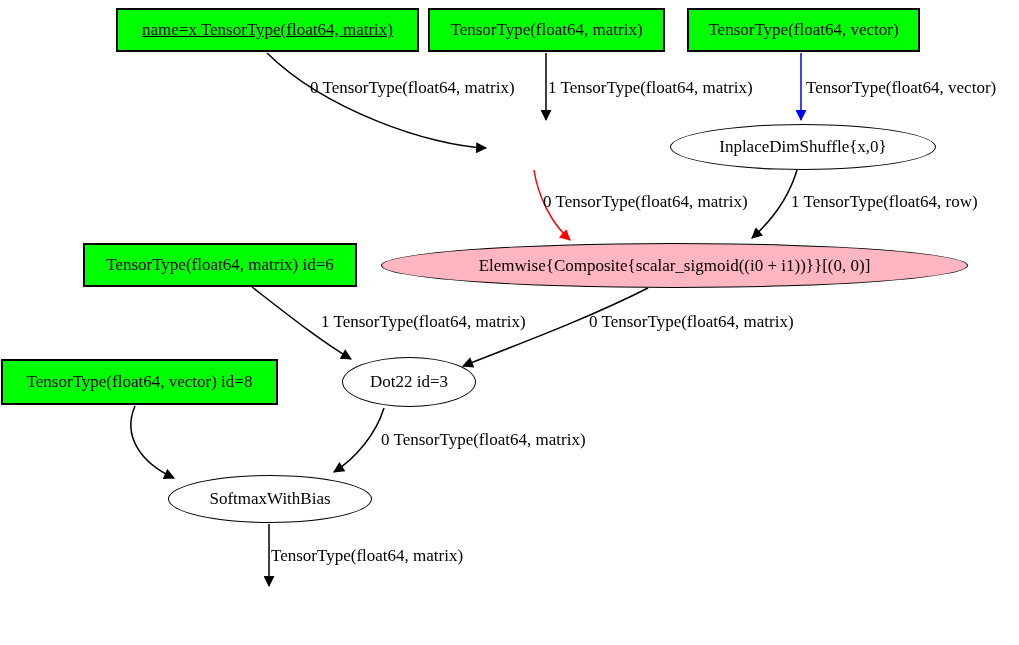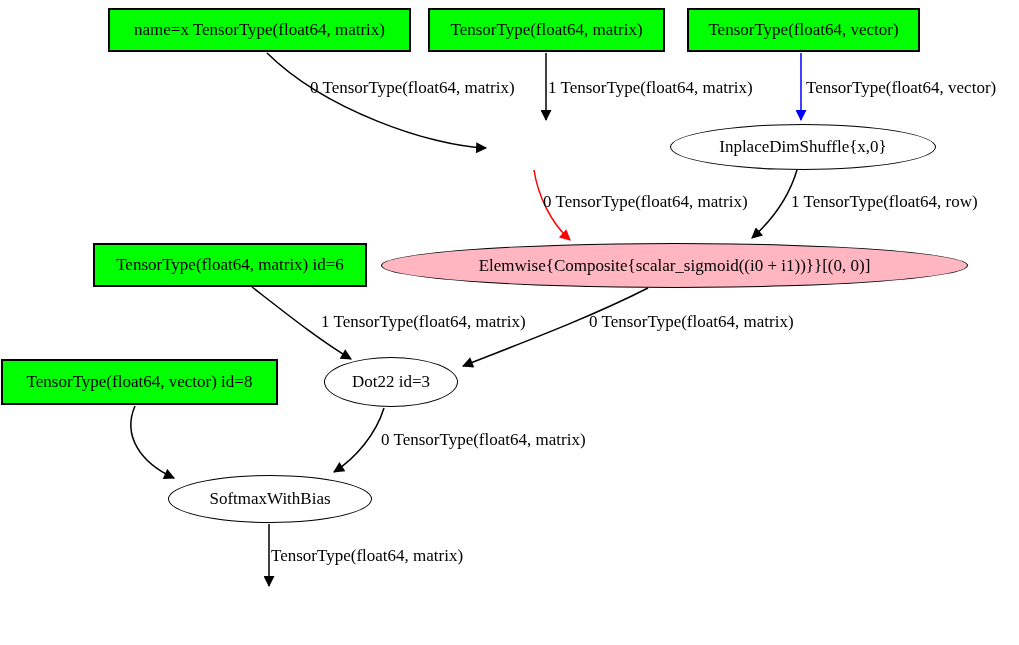--- a/index.html
+++ b/index.html
@@ -54,30 +54,30 @@
     <path d="M 801 53 L 801 120" fill="none" stroke-width="1.5" marker-end="url(#arrow-blue)" stroke="#0000ff"></path>
     <path d="M 534 170 C 538 196, 551 223, 570 240" fill="none" stroke-width="1.5" marker-end="url(#arrow-red)" stroke="#ff0000"></path>
     <path d="M 797 170 C 788 200, 770 222, 752 238" fill="none" stroke-width="1.5" marker-end="url(#arrow-black)" stroke="#000000"></path>
     <path d="M 252 287 C 288 315, 322 342, 351 359" fill="none" stroke-width="1.5" marker-end="url(#arrow-black)" stroke="#000000"></path>
     <path d="M 648 288 C 585 320, 508 348, 463 366" fill="none" stroke-width="1.5" marker-end="url(#arrow-black)" stroke="#000000"></path>
     <path d="M 135 406 C 122 436, 141 463, 174 478" fill="none" stroke-width="1.5" marker-end="url(#arrow-black)" stroke="#000000"></path>
     <path d="M 384 408 C 376 434, 356 458, 334 472" fill="none" stroke-width="1.5" marker-end="url(#arrow-black)" stroke="#000000"></path>
     <path d="M 269 524 L 269 586" fill="none" stroke-width="1.5" marker-end="url(#arrow-black)" stroke="#000000"></path>
   </svg>
 
-  <div class="node box green" style="left:108px; top:8px; width:303px; height:44px;">name=x TensorType(float64, matrix)</div>
+  <div class="node box green" style="left:116px; top:8px; width:303px; height:44px;text-decoration:underline;">name=x TensorType(float64, matrix)</div>
   <div class="node box green" style="left:428px; top:8px; width:237px; height:44px;">TensorType(float64, matrix)</div>
   <div class="node box green" style="left:687px; top:8px; width:233px; height:44px;">TensorType(float64, vector)</div>
 
   <div class="node ellipse" style="left:670px; top:124px; width:266px; height:46px;">InplaceDimShuffle{x,0}</div>
 
   <div class="node ellipse pink" style="left:381px; top:243px; width:587px; height:45px;">Elemwise{Composite{scalar_sigmoid((i0 + i1))}}[(0, 0)]</div>
-  <div class="node box green" style="left:83px; top:243px; width:274px; height:44px;margin-left:10px;">TensorType(float64, matrix) id=6</div>
+  <div class="node box green" style="left:83px; top:243px; width:274px; height:44px;">TensorType(float64, matrix) id=6</div>
 
-  <div class="node ellipse" style="left:324px; top:357px; width:134px; height:50px;">Dot22 id=3</div>
+  <div class="node ellipse" style="left:342px; top:357px; width:134px; height:50px;">Dot22 id=3</div>
   <div class="node box green" style="left:1px; top:359px; width:277px; height:46px;">TensorType(float64, vector) id=8</div>
 
   <div class="node ellipse" style="left:168px; top:475px; width:204px; height:48px;">SoftmaxWithBias</div>
 
 
   <div class="edge-label" style="left:310px; top:79px;">0 TensorType(float64, matrix)</div>
   <div class="edge-label" style="left:548px; top:79px;">1 TensorType(float64, matrix)</div>
   <div class="edge-label" style="left:806px; top:79px;">TensorType(float64, vector)</div>
   <div class="edge-label" style="left:543px; top:193px;">0 TensorType(float64, matrix)</div>
   <div class="edge-label" style="left:791px; top:193px;">1 TensorType(float64, row)</div>

